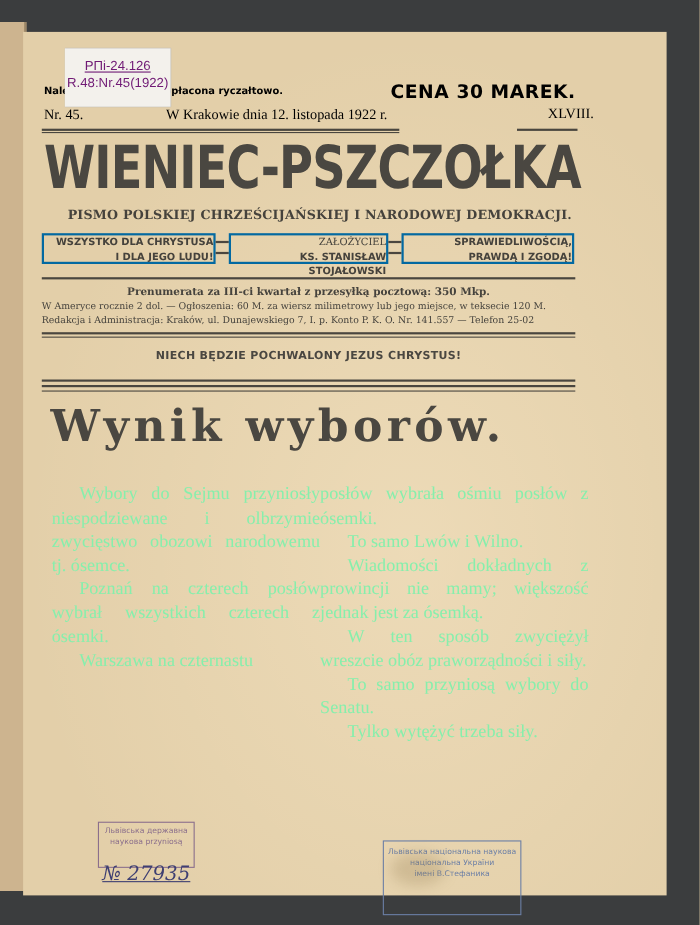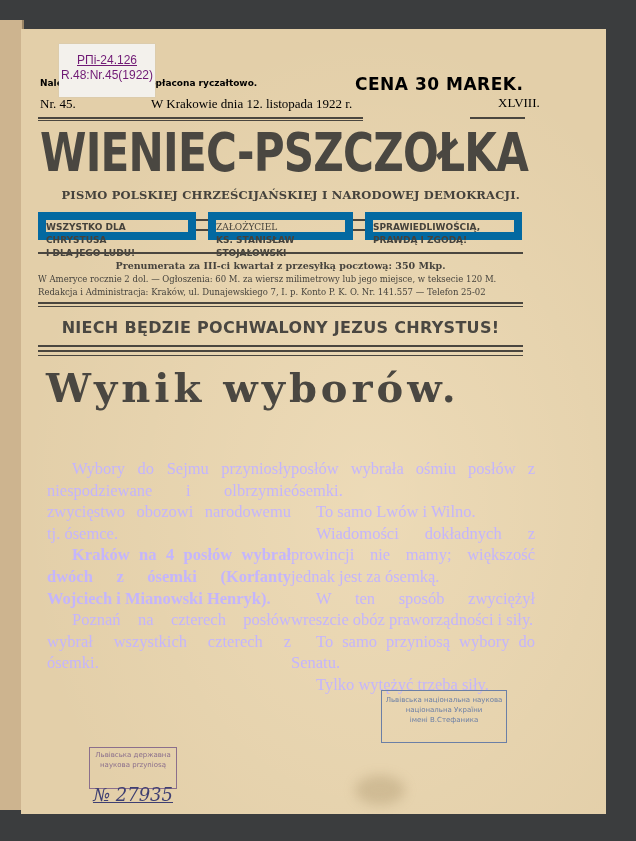--- a/index.html
+++ b/index.html
@@ -15,36 +15,36 @@
   .abs{position:absolute;}
   .small{font-size:9px;font-weight:bold;font-family:"DejaVu Sans",sans-serif;}
   .hdr-row{font-size:13px;font-family:"Liberation Serif",serif;}
   .cena{font-family:"DejaVu Sans",sans-serif;font-weight:bold;font-size:17px;letter-spacing:0.5px;}
   .rule{position:absolute;height:0;border-top:2px solid #4a463f;}
   .rule.thin{border-top-width:1px;}
   .masthead{position:absolute;left:40px;top:124px;width:485px;text-align:center;font-family:"DejaVu Sans",sans-serif;
         font-weight:bold;font-size:54px;letter-spacing:-1px;color:#4a4741;transform:scaleX(0.78);transform-origin:left top;white-space:nowrap;line-height:58px;}
   .subtitle{position:absolute;left:50px;top:188px;width:470px;text-align:right;font-family:"DejaVu Serif",serif;font-weight:bold;
         font-size:11.5px;color:#45423c;white-space:nowrap;letter-spacing:0.2px;}
-  .box{position:absolute;border:8px solid #0369a1;height:28px;top:212px;font-family:"DejaVu Sans",sans-serif;font-weight:bold;
-        font-size:9px;text-align:left;line-height:13px;box-sizing:border-box;padding-top:1px;color:#45423c;}
+  .box{position:absolute;border:2px solid #0369a1;height:28px;top:212px;font-family:"DejaVu Sans",sans-serif;font-weight:bold;
+        font-size:9px;text-align:right;line-height:13px;box-sizing:border-box;padding-top:1px;color:#45423c;}
   .box .line{display:block;}
   .connector{position:absolute;top:219px;width:12px;height:12px;border-top:2px solid #4a463f;border-bottom:2px solid #4a463f;box-sizing:border-box;}
   .info{position:absolute;left:38px;width:485px;font-family:"DejaVu Serif",serif;font-size:8.5px;white-space:nowrap;color:#46433d;}
   .motto{position:absolute;left:38px;top:318px;width:485px;text-align:center;font-family:"DejaVu Sans",sans-serif;font-weight:bold;
-        font-size:16px;color:#4a4741;letter-spacing:0.3px;}
+        font-size:10px;color:#4a4741;letter-spacing:0.3px;}
   .headline{position:absolute;left:46px;top:364px;width:485px;font-family:"DejaVu Serif",serif;font-weight:bold;font-size:40px;
         color:#4a4741;letter-spacing:4px;white-space:nowrap;}
-  .col{position:absolute;top:458px;width:244px;font-family:"Liberation Serif",serif;font-size:16.5px;line-height:21.6px;color:#c4b5fd;}
+  .col{position:absolute;top:438px;width:244px;font-family:"Liberation Serif",serif;font-size:16.5px;line-height:21.6px;color:#86efac;}
   .col p{margin:0;text-align:justify;}
   .col p.ind{text-indent:25px;}
   .stamp{position:absolute;border:1.5px solid;font-family:"DejaVu Sans",sans-serif;font-size:7px;text-align:center;line-height:10px;box-sizing:border-box;}
   .stamp1{left:89px;top:747px;width:88px;height:42px;border-color:#8b6f8c;color:#8b6f8c;}
   .stamp1 .num{font-family:"DejaVu Serif",serif;font-style:italic;font-size:18px;color:#3e3f72;line-height:18px;text-decoration:underline;margin-top:16px;}
-  .stamp2{left:348px;top:690px;width:126px;height:53px;border-color:#6b7fa6;color:#6b7fa6;padding-top:4px;margin-left:33px;}
+  .stamp2{left:348px;top:764px;width:126px;height:68px;border-color:#6b7fa6;color:#6b7fa6;padding-top:4px;}
   .stain{position:absolute;left:355px;top:775px;width:50px;height:30px;border-radius:50%;background:rgba(140,115,70,0.25);filter:blur(6px);}
 </style>
 </head>
 <body>
 
 <div class="back-sheet"></div>
 
 <div class="page"></div>
 
 <div class="label-sticker">
@@ -89,22 +89,22 @@
 
 <div class="motto">NIECH BĘDZIE POCHWALONY JEZUS CHRYSTUS!</div>
 <div class="rule" style="left:38px;top:345px;width:485px;"></div>
 <div class="rule" style="left:38px;top:350px;width:485px;"></div>
 <div class="rule thin" style="left:38px;top:355px;width:485px;"></div>
 
 <div class="headline">Wynik wyborów.</div>
 
 <div class="col" style="left:47px;">
   <p class="ind">Wybory do Sejmu przyniosły niespodziewane i olbrzymie zwycięstwo obozowi narodowemu tj. ósemce.</p>
-  <p class="ind" style="font-weight:bold;">Kraków na 4 posłów wybrał dwóch z ósemki (Korfanty Wojciech i Mianowski Henryk).</p>
   <p class="ind">Poznań na czterech posłów wybrał wszystkich czterech z ósemki.</p>
+  <p class="ind">Warszawa na czternastu</p>
 </div>
 
 <div class="col" style="left:291px;">
   <p>posłów wybrała ośmiu posłów z ósemki.</p>
   <p class="ind">To samo Lwów i Wilno.</p>
   <p class="ind">Wiadomości dokładnych z prowincji nie mamy; większość jednak jest za ósemką.</p>
   <p class="ind">W ten sposób zwyciężył wreszcie obóz praworządności i siły.</p>
   <p class="ind">To samo przyniosą wybory do Senatu.</p>
   <p class="ind">Tylko wytężyć trzeba siły.</p>
 </div>

